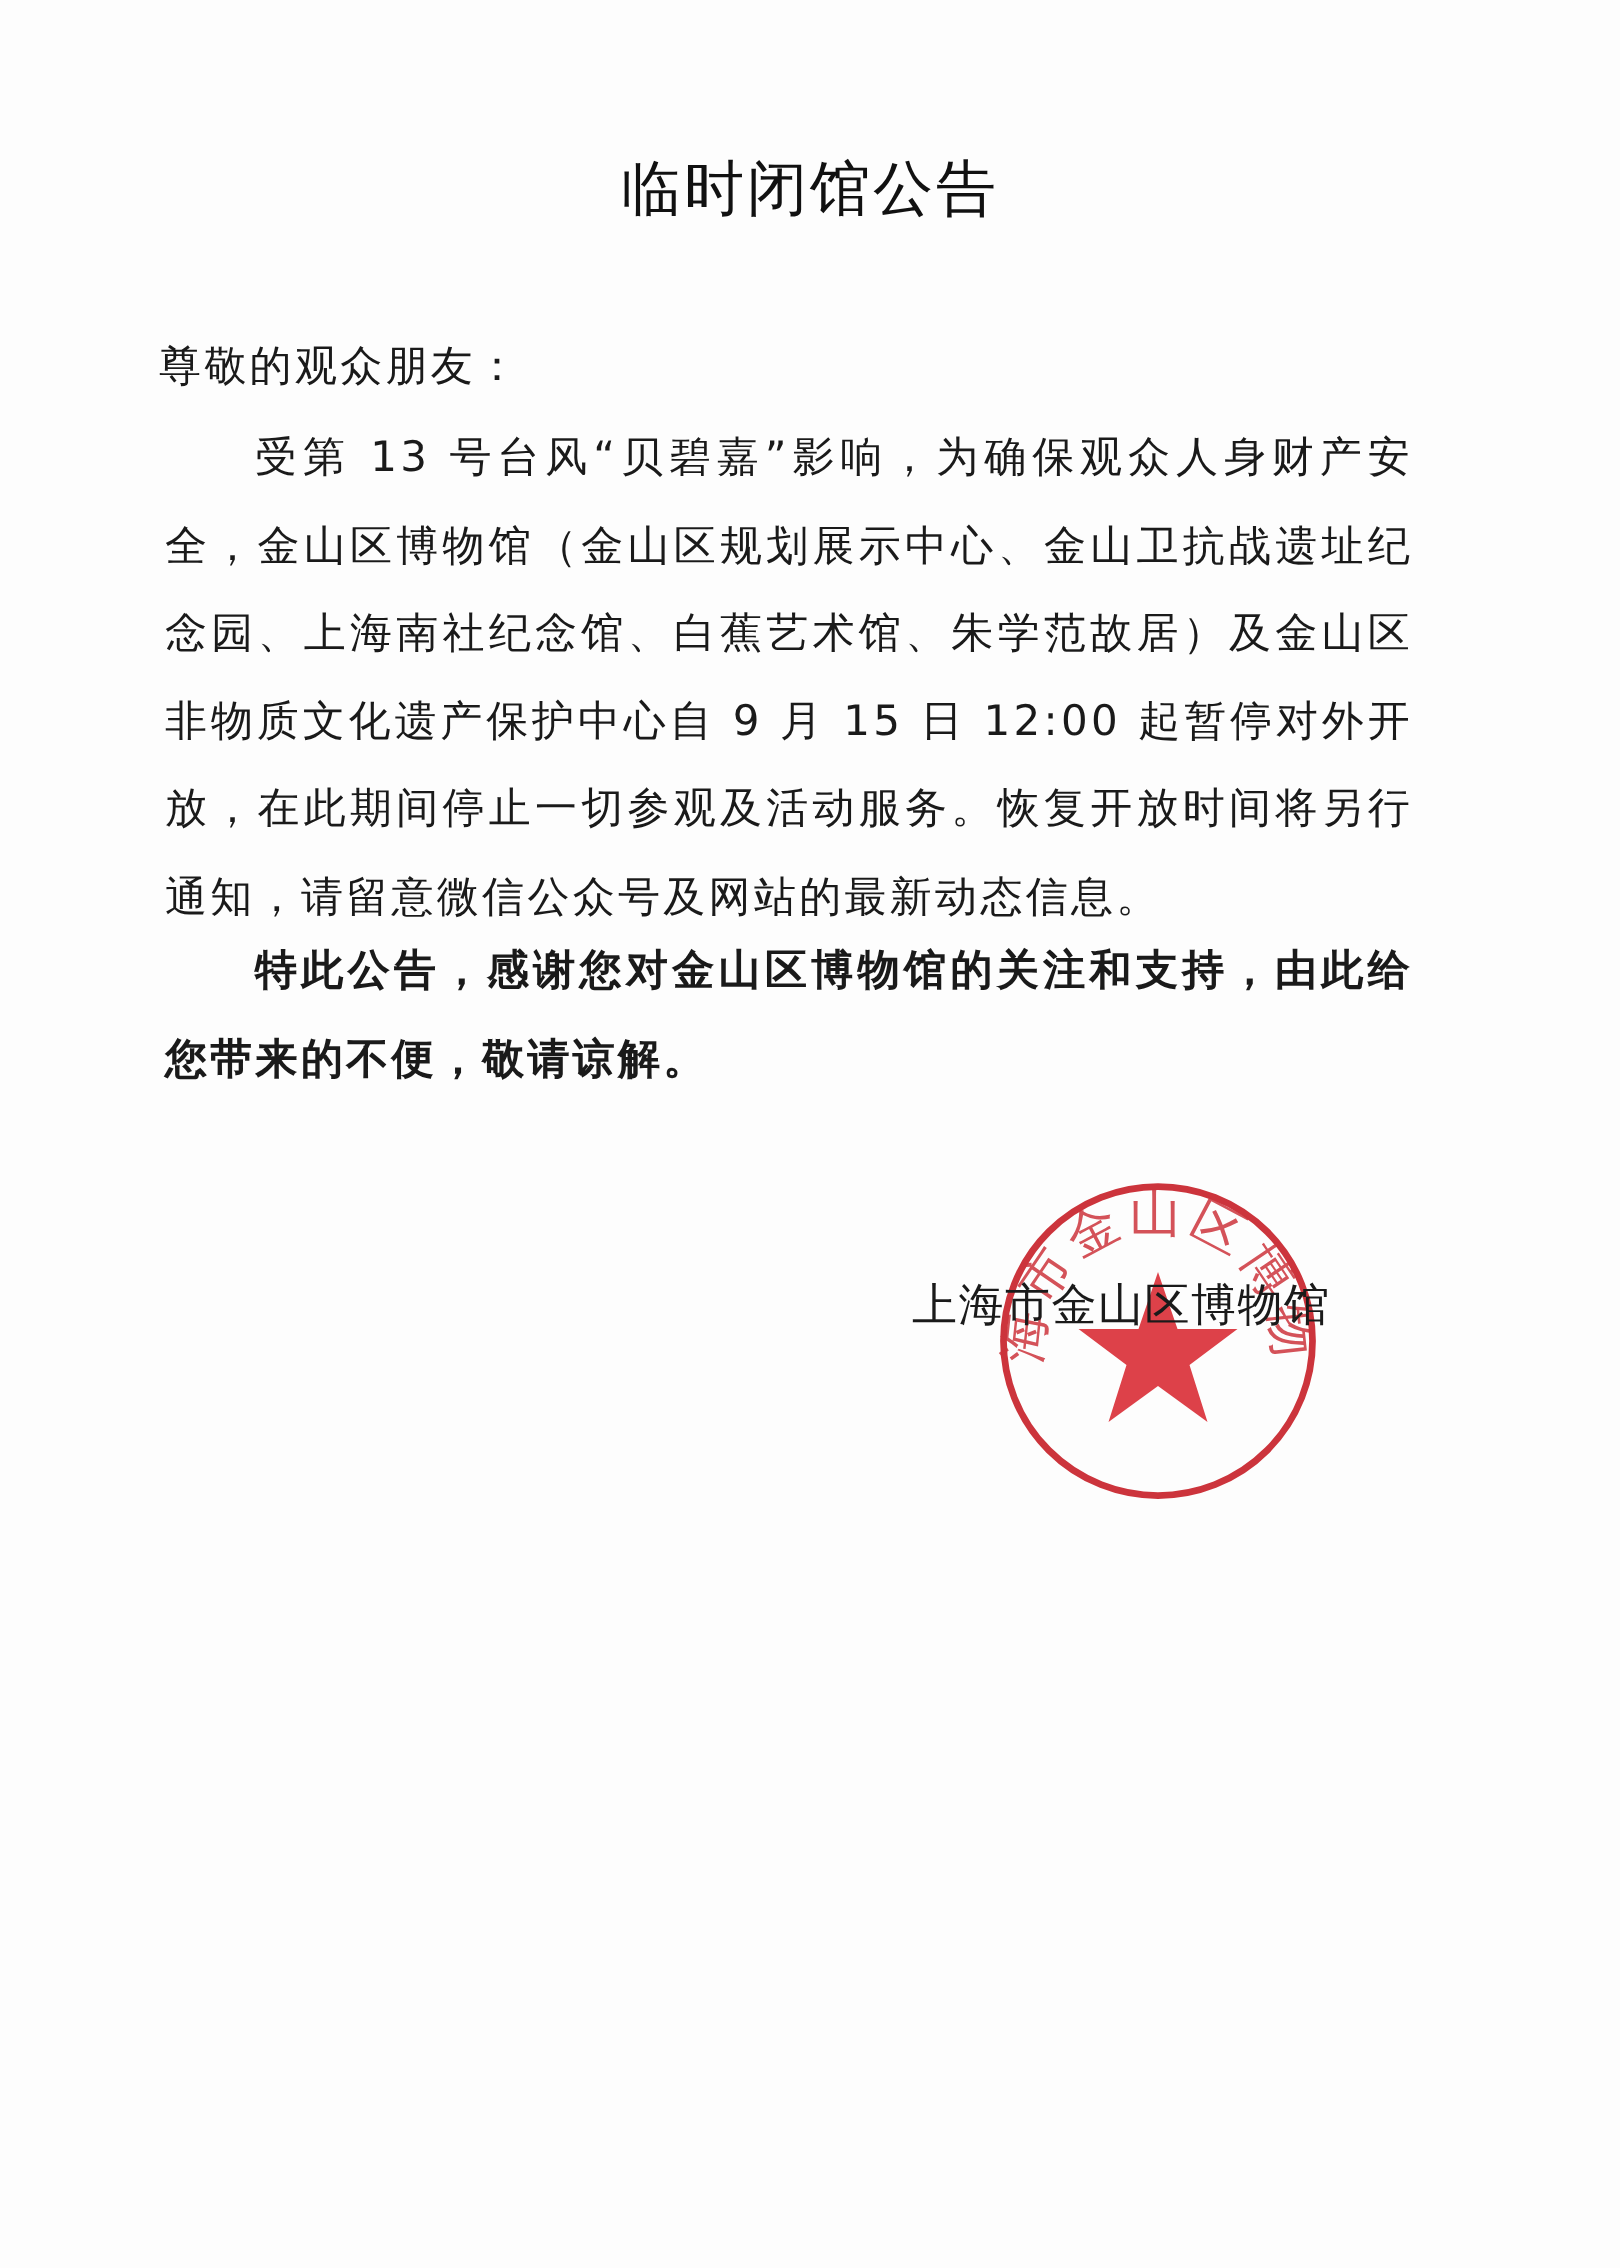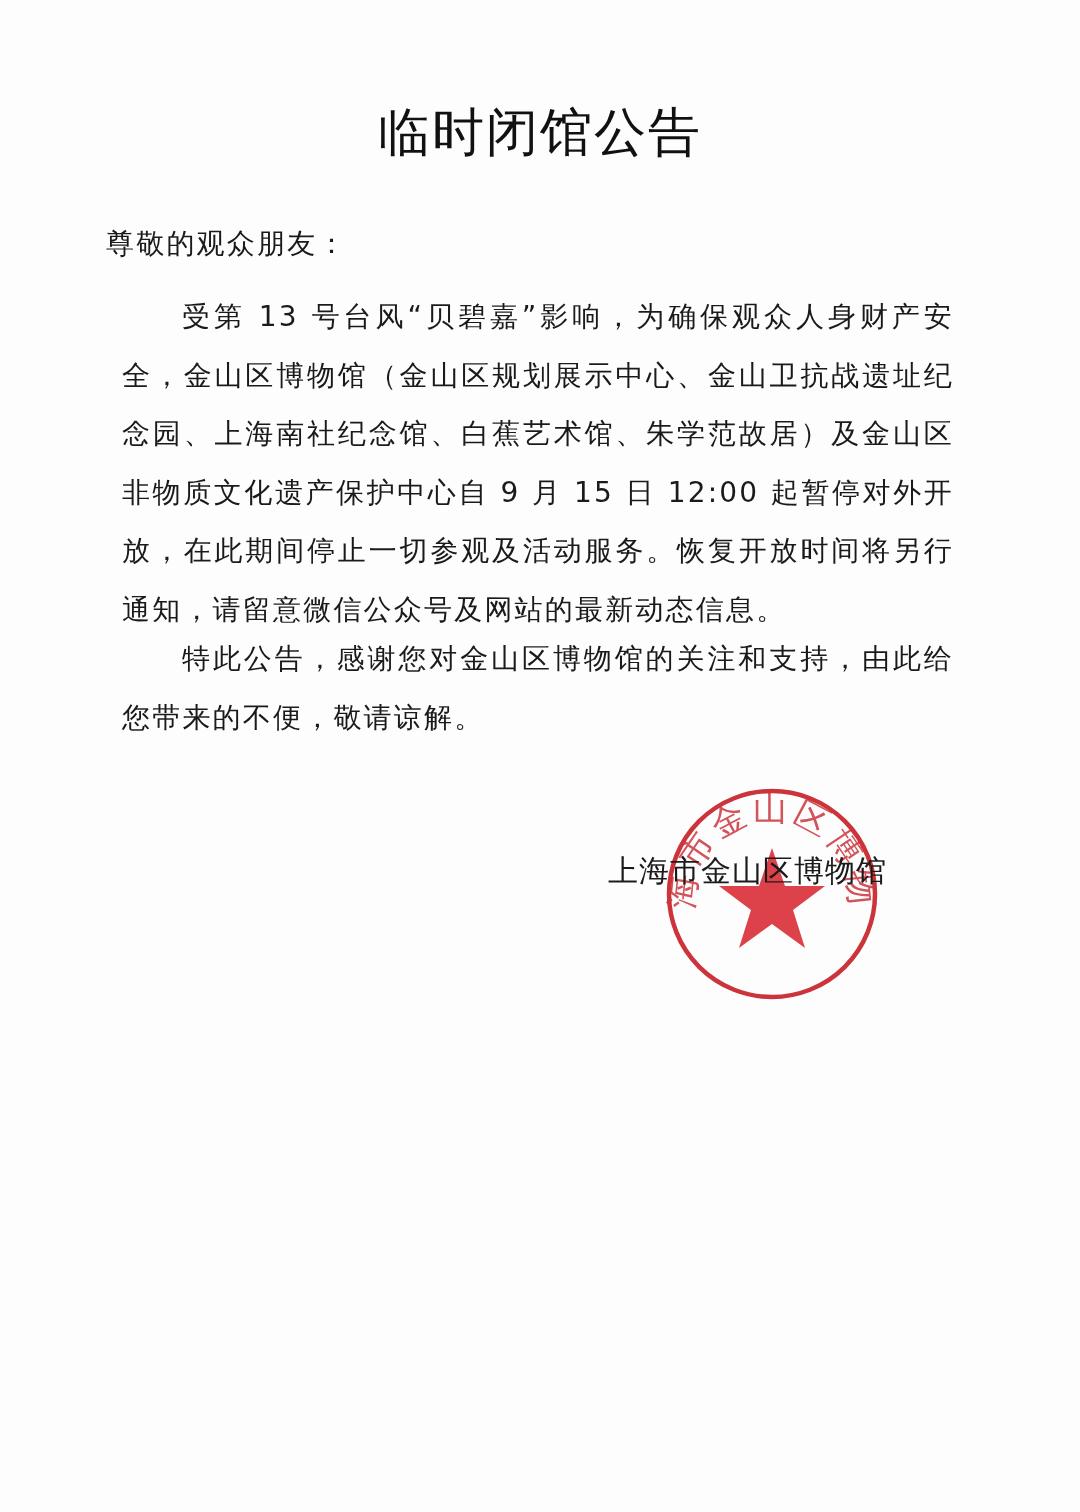--- a/index.html
+++ b/index.html
@@ -21,46 +21,46 @@
       width: 1080px;
       height: 1512px;
       background: #fdfdfd;
     }
     .title {
       position: absolute;
       left: 0;
       width: 1080px;
       top: 98px;
       text-align: center;
-      font-size: 52px;
+      font-size: 40px;
       letter-spacing: 2px;
       color: #111;
       font-weight: normal;
       margin: 0;
     }
     .body-text {
       position: absolute;
       left: 106px;
       width: 840px;
       font-size: 28px;
       line-height: 58.5px;
       color: #1a1a1a;
       letter-spacing: 2.2px;
     }
     .greeting {
       top: 215px;
     }
     .para {
       text-indent: 60px;
-      margin: 16px;
+      margin: 4px;
       text-align: justify;
       text-align-last: left;
     }
     .para1 { position: absolute; top: 272px; left: 106px; width: 832px; }
-    .para2 { position: absolute; top: 614px; left: 106px; width: 832px; }
+    .para2 { position: absolute; top: 614px; left: 106px; width: 832px; font-weight: bold; }
     .signature {
       position: absolute;
       left: 608px;
       top: 842px;
       width: 280px;
       font-size: 30px;
       line-height: 58px;
       color: #1a1a1a;
       z-index: 3;
     }

